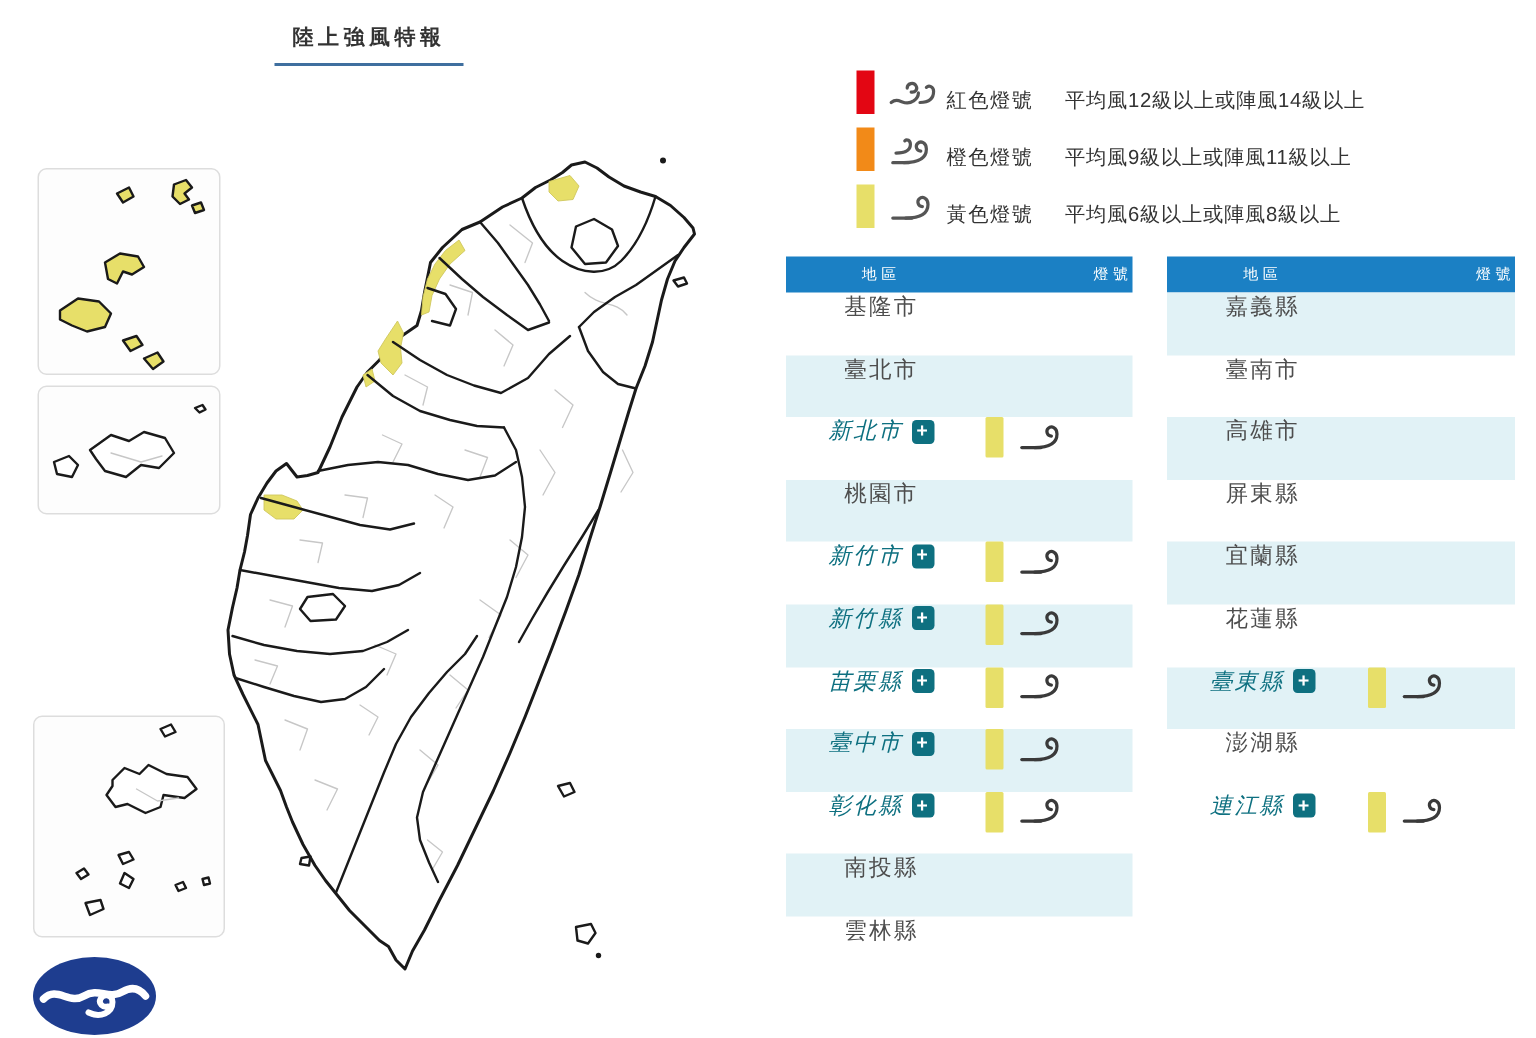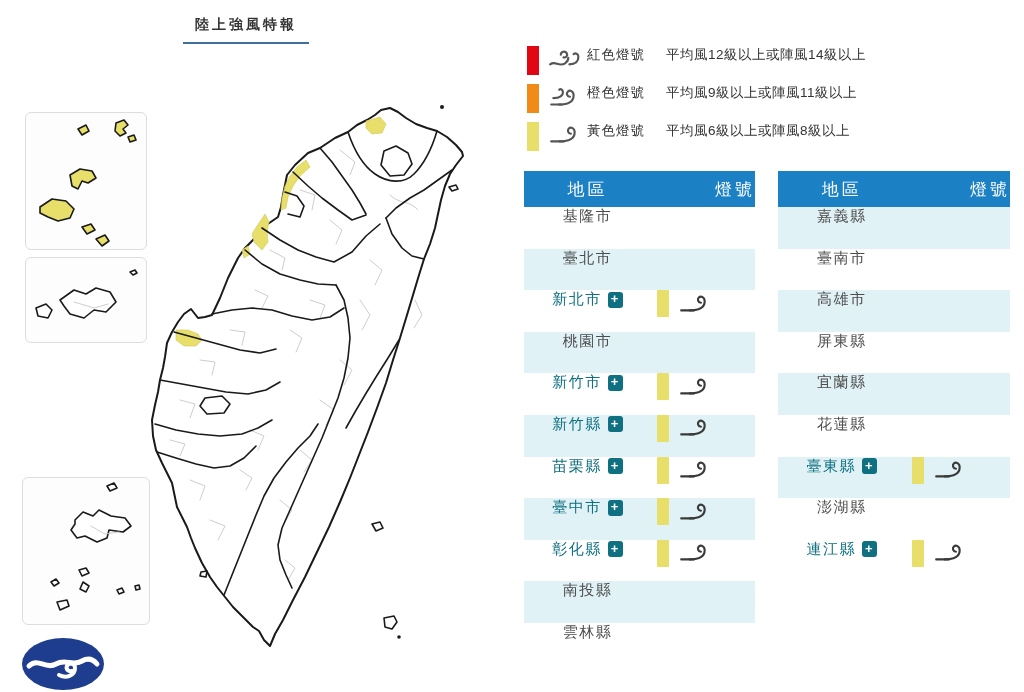--- a/index.html
+++ b/index.html
@@ -8,38 +8,38 @@
     font-family:"Liberation Sans","DejaVu Sans",sans-serif;color:#333;
   }
   
   .page-title{
     position:absolute;left:183px;top:16px;
     font-size:14px;font-weight:600;letter-spacing:3px;color:#333;
     padding:0 12px 8px 12px;border-bottom:2px solid var(--c-underline);
   }
   
   .legend{position:absolute;left:527px;top:46px;display:flex;flex-direction:column;gap:8px;}
-  .legend-row{display:flex;align-items:flex-start;height:30px;}
+  .legend-row{display:flex;align-items:flex-end;height:30px;margin-left:44px;}
   .legend-bar{width:12px;height:29px;margin-right:9px;flex:0 0 auto;}
   .legend-icon{width:32px;height:26px;margin-right:7px;flex:0 0 auto;}
   .legend-name{font-size:13.5px;color:#333;width:79px;letter-spacing:1px;flex:0 0 auto;}
   .legend-desc{font-size:13.5px;color:#333;letter-spacing:.5px;white-space:nowrap;}
   
   .warn-table{position:absolute;top:171px;width:231px;}
   #table-left{left:524px;}
   #table-right{left:778px;width:232px;}
-  .thead{height:36px;background:var(--c-header);display:flex;align-items:center;color:#fff;
-         font-size:17px;letter-spacing:3px;}
+  .thead{height:24px;background:var(--c-header);display:flex;align-items:center;color:#fff;
+         font-size:10px;letter-spacing:3px;}
   .th-region{width:55%;text-align:center;}
   .th-signal{width:45%;text-align:right;}
   .trow{height:41.6px;display:flex;align-items:flex-start;}
   .trow.alt{background:var(--c-rowalt);}
   .cell-region{width:55%;display:flex;justify-content:center;align-items:center;
                font-size:15px;color:#4d4d4d;letter-spacing:1.5px;}
-  .trow.has-signal .cell-region{color:var(--c-teal);cursor:pointer;}
+  .trow.has-signal .cell-region{color:var(--c-teal);cursor:pointer;font-style:italic;}
   .plus{width:15px;height:15px;border-radius:3px;background:var(--c-teal);color:#fff;
         font-size:13px;font-weight:bold;display:flex;align-items:center;justify-content:center;
         margin-left:6px;line-height:0;padding-bottom:1px;}
   .cell-signal{width:45%;display:flex;align-items:center;gap:9px;padding-left:6px;box-sizing:border-box;}
   .sig-bar{width:12px;height:27px;background:var(--c-yellow);border-radius:1px;}
   .sig-wind{width:32px;height:26px;}
   
   #map-canvas{position:absolute;left:0;top:0;}
   .coast{fill:#ffffff;stroke:#1a1a1a;stroke-width:2;stroke-linejoin:round;}
   .county{fill:none;stroke:#1a1a1a;stroke-width:1.6;stroke-linejoin:round;stroke-linecap:round;}

